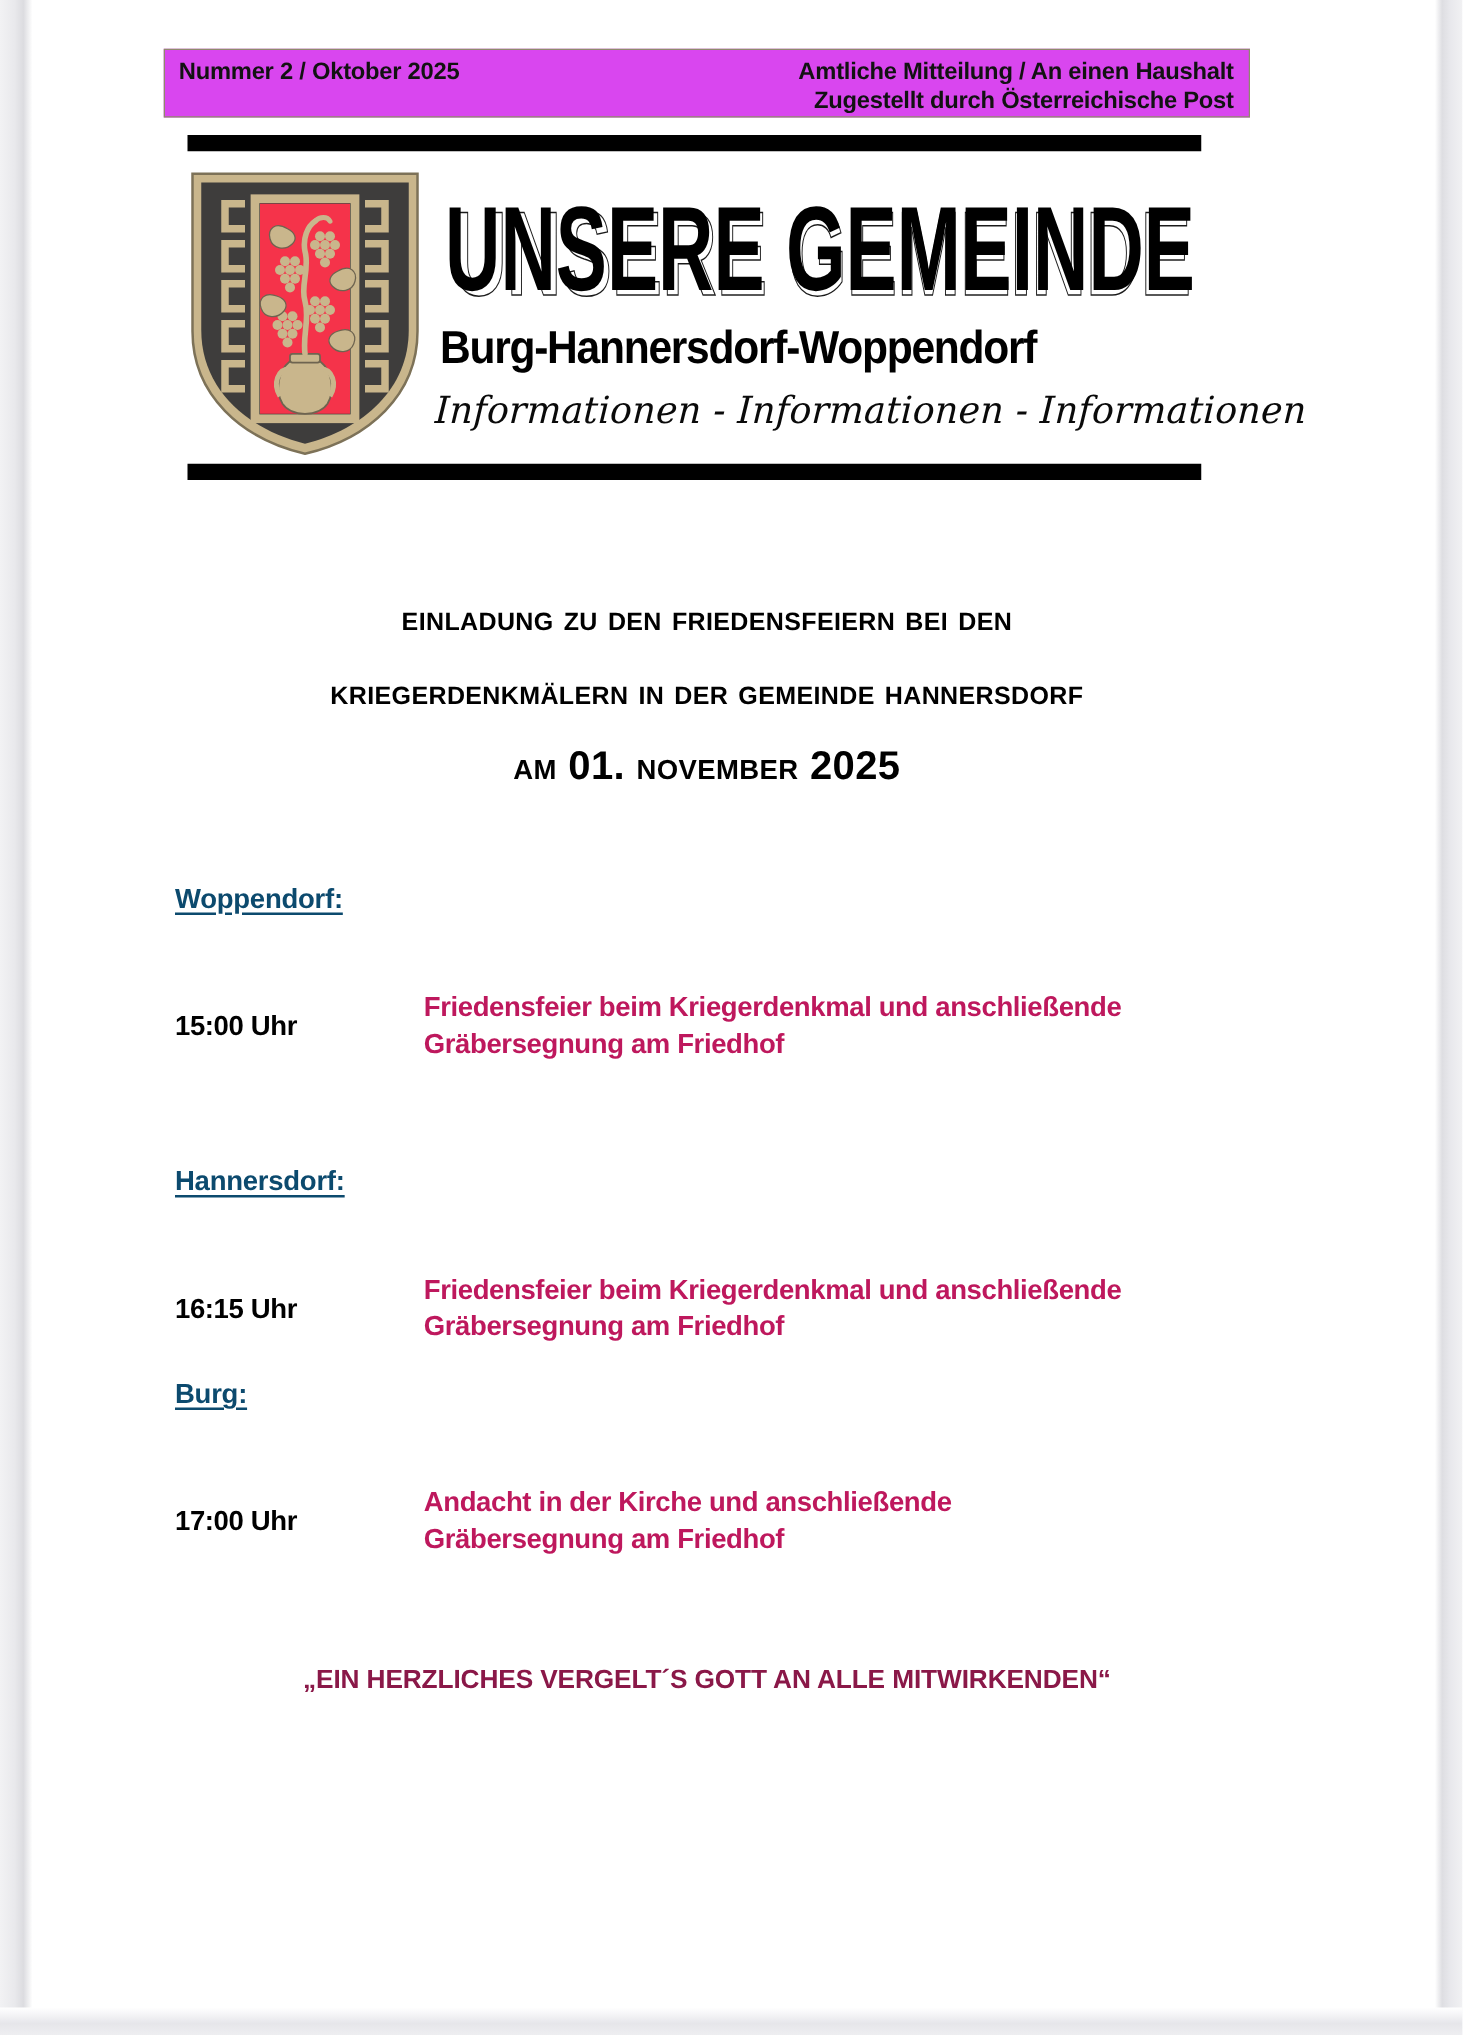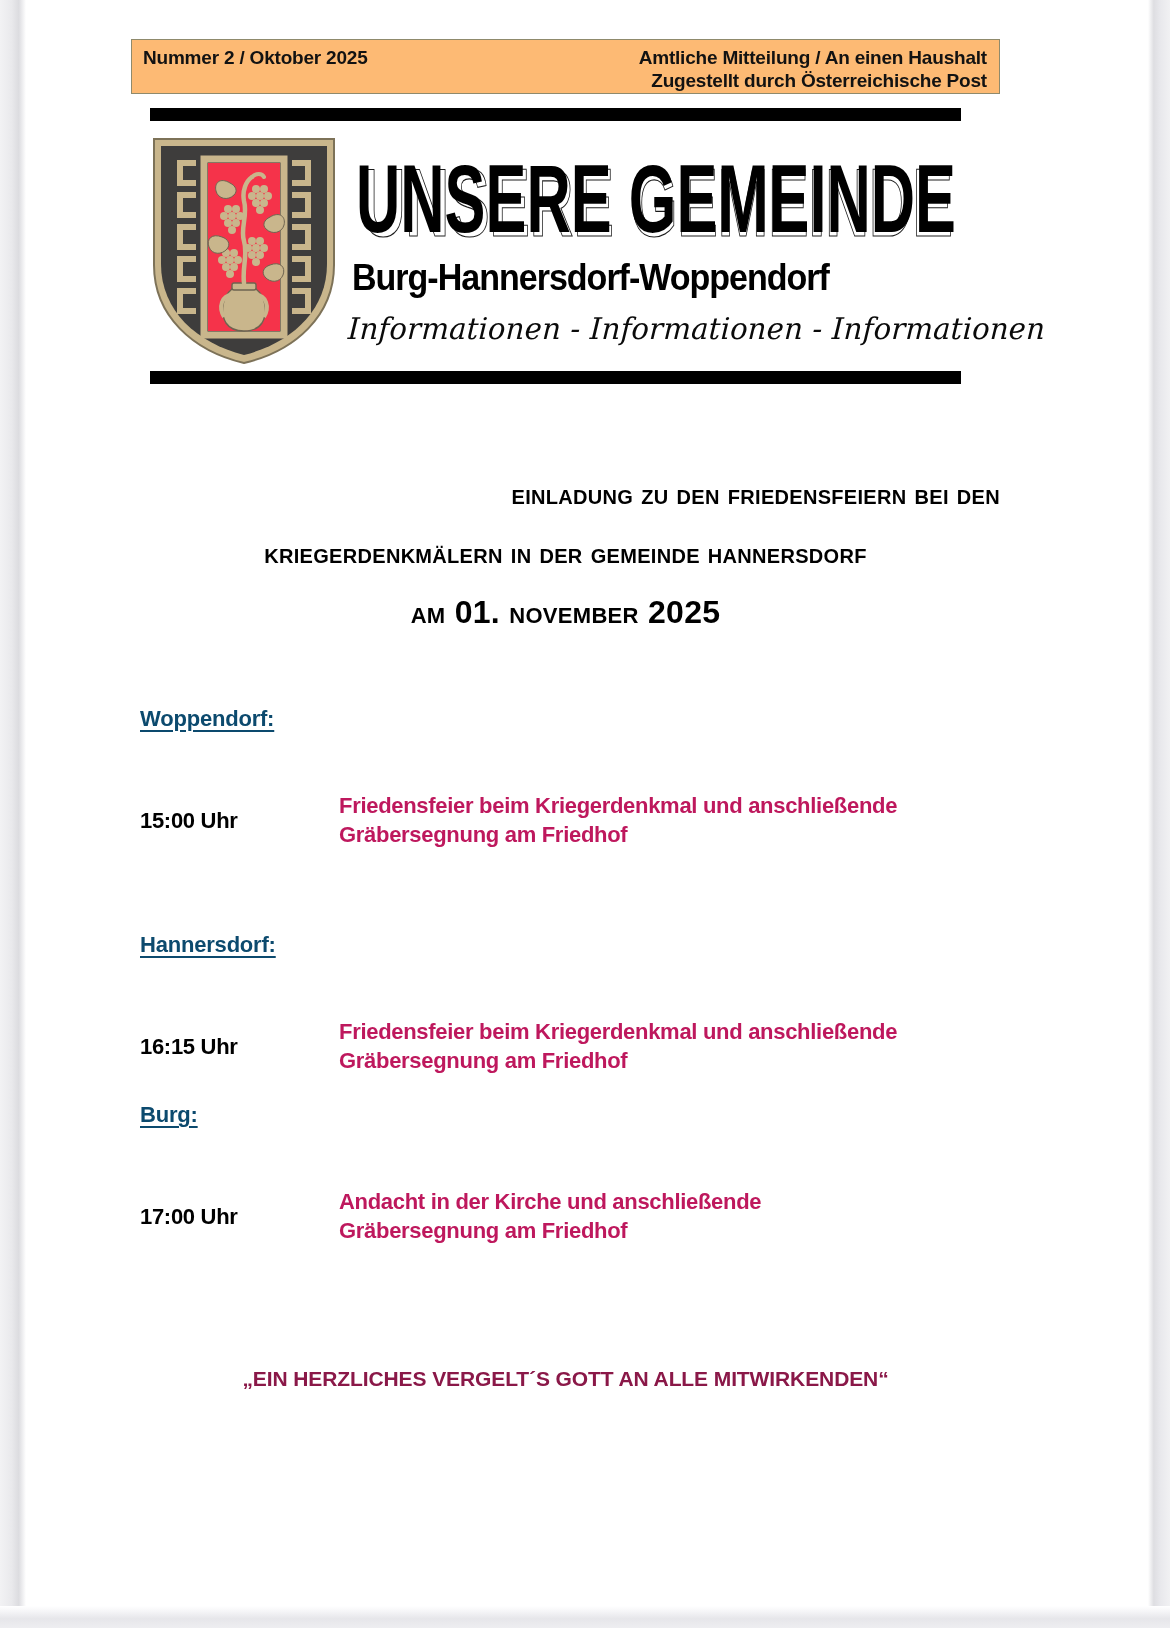--- a/index.html
+++ b/index.html
@@ -156,21 +156,21 @@
   }
   .heading-line {
     display: block;
     font-weight: bold;
     font-size: 28px;
     line-height: 59px;
     letter-spacing: 0.3px;
     font-variant: small-caps;
     text-transform: lowercase;
   }
-  .heading-line.l1 { font-size: 28px; text-align: right; }
+  .heading-line.l1 { font-size: 28px; }
   .heading-line.l2 { font-size: 28px; }
   .heading-line.l3 { font-size: 32px; }
 
   
   .schedule {
     position: absolute;
     left: 140px;
     top: 706px;
     width: 860px;
   }
@@ -216,39 +216,38 @@
   .gap-2 { height: 83px; }
   .gap-3 { height: 27px; }
 
   
   .closing {
     position: absolute;
     left: 131px;
     top: 1332px;
     width: 869px;
     text-align: center;
-    margin-top: 35px;
   }
   .closing-text {
     display: inline-block;
     font-size: 21px;
     font-weight: bold;
     color: #8a1848;
     letter-spacing: -0.1px;
     white-space: nowrap;
   }
 </style>
 </head>
 <body>
 
 <div class="page-frame">
 
   <div class="sheet">
 
-    <div class="info-bar" style="background: #fdba74;">
+    <div class="info-bar" style="background: #d946ef;">
       <div class="info-left">Nummer 2 / Oktober 2025</div>
       <div class="info-right">
         <div>Amtliche Mitteilung / An einen Haushalt</div>
         <div>Zugestellt durch Österreichische Post</div>
       </div>
     </div>
 
     <div class="rule rule-top"></div>
     <div class="rule rule-bottom"></div>
 

